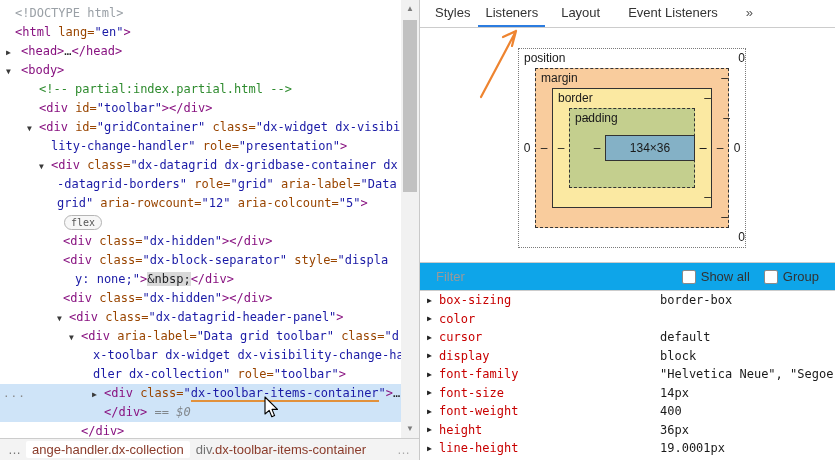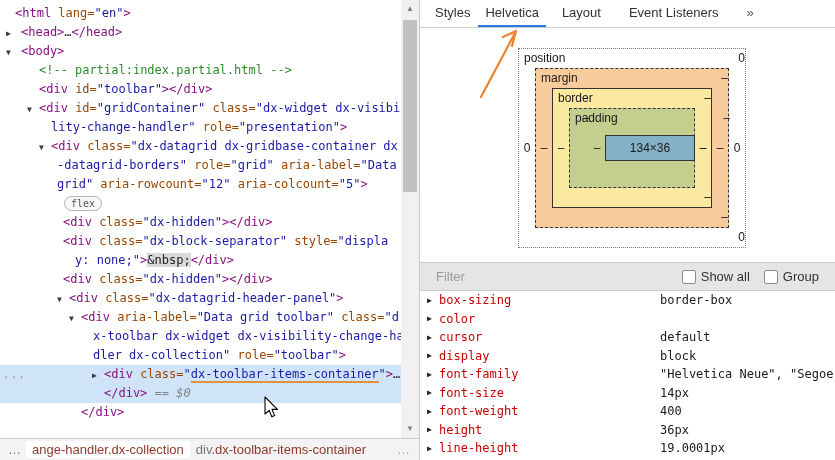--- a/index.html
+++ b/index.html
@@ -62,21 +62,21 @@
   #bm-position{position:absolute;left:98px;top:20px;width:228px;height:200px;border:1px dotted #7a7a7a;
                background:#fff;display:flex;flex-direction:column;box-sizing:border-box;}
   #bm-margin{flex:1;border:1px dashed #333;background:#f9cc9d;display:flex;flex-direction:column;min-width:0;}
   #bm-border{flex:1;border:1px solid #333;background:#fbe9a2;display:flex;flex-direction:column;min-width:0;}
   #bm-padding{flex:1;border:1px dashed #333;background:#c4cf8e;display:flex;flex-direction:row;min-width:0;}
   .bm-cw{flex:1;display:flex;align-items:center;justify-content:center;}
   #bm-content{width:88px;height:24px;line-height:24px;border:1px solid #333;background:#84b1c6;text-align:center;}
 
   
   #filterbar{height:27px;border-top:1px solid #ccc;border-bottom:1px solid #ccc;display:flex;
-             align-items:center;box-sizing:content-box;background:#e5e5e5;}
+             align-items:center;box-sizing:content-box;background:#0ea5e9;}
   #filter-input{border:none;outline:none;margin-left:14px;flex:1;min-width:0;font-size:13px;color:#333;
                 font-family:"Liberation Sans","DejaVu Sans",sans-serif;background:transparent;}
   #filter-input::placeholder{color:#9a9a9a;}
   .cb{width:12px;height:12px;border:1px solid #8a8a8a;border-radius:2px;background:#fff;
       margin-right:5px;flex:none;}
   .cb-label{font-size:13px;color:#333;margin-right:14px;white-space:nowrap;}
   .cb-label.last{margin-right:16px;}
 
   
   #props{overflow:hidden;}
@@ -93,20 +93,21 @@
   #annot-arrow{z-index:40;}
   #mouse-cursor{z-index:50;}
 </style>
 </head>
 <body>
 
 <div id="screen">
 
   <div id="dom-pane">
     <div id="lines">
+        <div class="line" style="padding-left: 15px;"><span class="sg-doc">&lt;!DOCTYPE html&gt;</span></div>
         <div class="line" style="padding-left: 15px;"><span class="sg-tag">&lt;html</span><span class="sg-plain"> </span><span class="sg-attr">lang=</span><span class="sg-val">"en"</span><span class="sg-tag">&gt;</span></div>
         <div class="line" style="padding-left: 21px;"><span class="twisty" style="left: 6px;">▶</span><span class="sg-tag">&lt;head&gt;</span><span class="sg-plain">…</span><span class="sg-tag">&lt;/head&gt;</span></div>
         <div class="line" style="padding-left: 21px;"><span class="twisty" style="left: 6px;">▼</span><span class="sg-tag">&lt;body&gt;</span></div>
         <div class="line" style="padding-left: 39px;"><span class="sg-com">&lt;!-- partial:index.partial.html --&gt;</span></div>
         <div class="line" style="padding-left: 39px;"><span class="sg-tag">&lt;div</span><span class="sg-plain"> </span><span class="sg-attr">id=</span><span class="sg-val">"toolbar"</span><span class="sg-tag">&gt;&lt;/div&gt;</span></div>
         <div class="line" style="padding-left: 39px;"><span class="twisty" style="left: 27px;">▼</span><span class="sg-tag">&lt;div</span><span class="sg-plain"> </span><span class="sg-attr">id=</span><span class="sg-val">"gridContainer"</span><span class="sg-plain"> </span><span class="sg-attr">class=</span><span class="sg-val">"dx-widget dx-visibi</span></div>
         <div class="line" style="padding-left: 51px;"><span class="sg-val">lity-change-handler"</span><span class="sg-plain"> </span><span class="sg-attr">role=</span><span class="sg-val">"presentation"</span><span class="sg-tag">&gt;</span></div>
         <div class="line" style="padding-left: 51px;"><span class="twisty" style="left: 39px;">▼</span><span class="sg-tag">&lt;div</span><span class="sg-plain"> </span><span class="sg-attr">class=</span><span class="sg-val">"dx-datagrid dx-gridbase-container dx</span></div>
         <div class="line" style="padding-left: 57px;"><span class="sg-val">-datagrid-borders"</span><span class="sg-plain"> </span><span class="sg-attr">role=</span><span class="sg-val">"grid"</span><span class="sg-plain"> </span><span class="sg-attr">aria-label=</span><span class="sg-val">"Data</span></div>
         <div class="line" style="padding-left: 57px;"><span class="sg-val">grid"</span><span class="sg-plain"> </span><span class="sg-attr">aria-rowcount=</span><span class="sg-val">"12"</span><span class="sg-plain"> </span><span class="sg-attr">aria-colcount=</span><span class="sg-val">"5"</span><span class="sg-tag">&gt;</span></div>
@@ -134,21 +135,21 @@
   <div id="crumbbar">
     <span class="crumb-ellipsis">…</span>
     <span id="crumb-list"><span class="crumb sel"><span class="c-cls">ange-handler.dx-collection</span></span><span class="crumb"><span class="c-tag">div</span><span class="c-cls">.dx-toolbar-items-container</span></span></span>
     <span id="crumb-right-ellipsis">…</span>
   </div>
 
   <div id="side-pane">
 
     <div id="tabs">
         <div class="tab t0">Styles</div>
-        <div class="tab t1 active">Helvetica</div>
+        <div class="tab t1 active">Listeners</div>
         <div class="tab t2">Layout</div>
         <div class="tab t3">Event Listeners</div>
         <div class="tab t4">»</div>
       </div>
 
     <div id="bm-area">
       <div id="bm-position" class="bm">
         <div class="bm-row">
           <span class="bm-label">position</span>
           <span>0</span>

